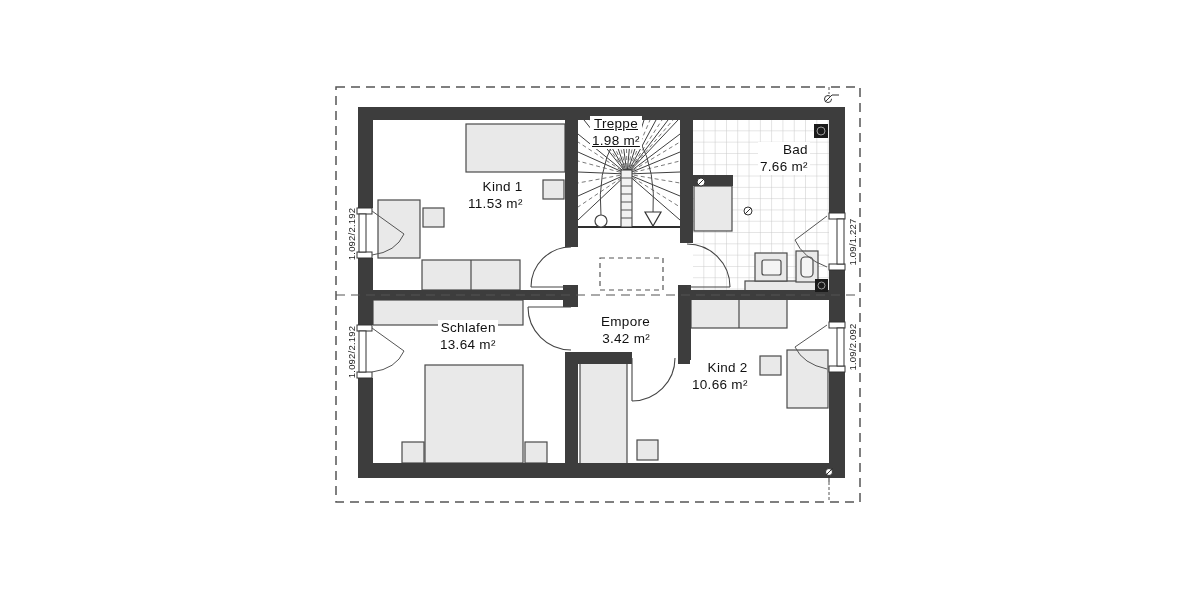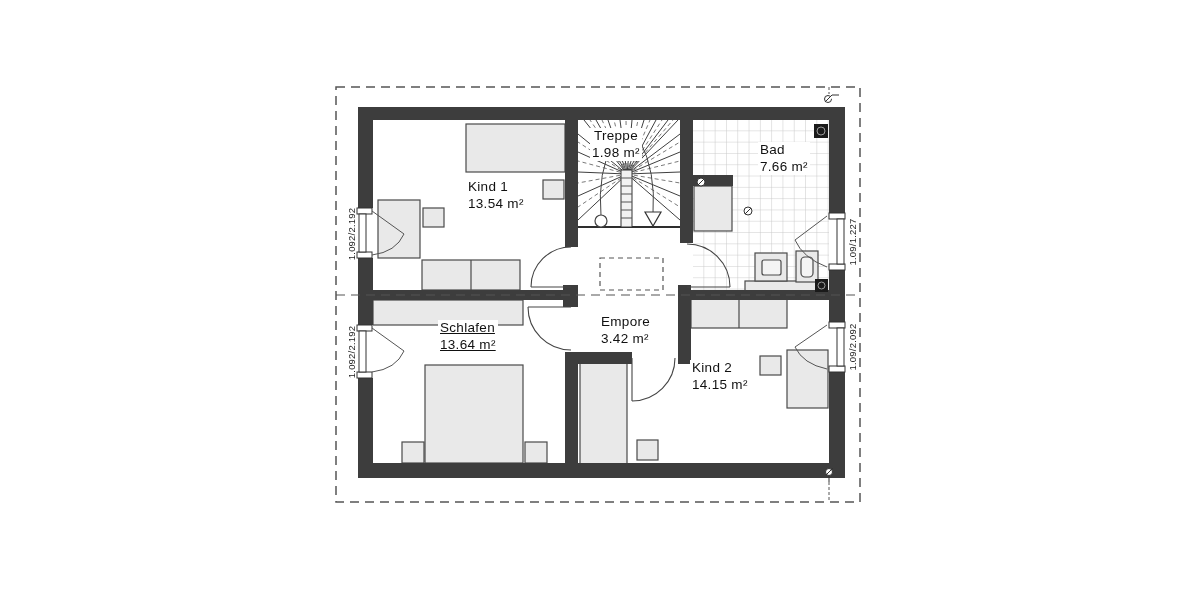--- a/index.html
+++ b/index.html
@@ -1,20 +1,20 @@
 <!DOCTYPE html>
 <html><head>
 <meta charset="utf-8">
 <style>
   html,body{margin:0;padding:0;background:#fff;width:1200px;height:600px;overflow:hidden;}
   #stage{position:relative;width:1200px;height:600px;background:#fff;
          font-family:"Liberation Sans",sans-serif;}
   svg{position:absolute;left:0;top:0;}
   .lbl{position:absolute;font-size:13.5px;line-height:1.24;color:#111;
-       letter-spacing:.3px;background:#fff;padding:0 2px;white-space:nowrap;}
+       letter-spacing:.3px;background:#fff;padding:0 2px;white-space:nowrap;text-align:right;}
   .lbl.center{text-align:center;}
   .wlbl{position:absolute;font-size:9.5px;color:#222;white-space:nowrap;
         transform:translate(-50%,-50%) rotate(-90deg);letter-spacing:.2px;}
 </style>
 </head>
 <body>
 
 <div id="stage">
 
 <svg width="1200" height="600" viewBox="0 0 1200 600">
@@ -177,41 +177,41 @@
     </g>
     <g stroke="#333" stroke-width="1" fill="#fff">
       <circle cx="829" cy="472" r="3.5"></circle>
           <path d="M826,475 L833,468 M829,476 L829,482"></path>
     </g>
   </g>
 </svg>
 
 <div class="lbl" style="left:466px;top:179px;">
   <span>Kind 1</span><br>
-  <span>13.54 m²</span>
-</div>
-<div class="lbl center" style="left:590px;top:128px;">
+  <span>11.53 m²</span>
+</div>
+<div class="lbl center" style="left:590px;top:116px;text-decoration:underline;">
   <span>Treppe</span><br>
   <span>1.98 m²</span>
 </div>
 <div class="lbl" style="left:758px;top:142px;">
   <span>Bad</span><br>
   <span>7.66 m²</span>
 </div>
-<div class="lbl" style="left:438px;top:320px;text-decoration:underline;">
+<div class="lbl" style="left:438px;top:320px;">
   <span>Schlafen</span><br>
   <span>13.64 m²</span>
 </div>
 <div class="lbl" style="left:599px;top:300px;margin-top:14px;">
   <span>Empore</span><br>
   <span>3.42 m²</span>
 </div>
 <div class="lbl" style="left:690px;top:360px;">
   <span>Kind 2</span><br>
-  <span>14.15 m²</span>
+  <span>10.66 m²</span>
 </div>
 
 <div class="wlbl" style="left:351px;top:234px;">1.092/2.192</div>
 <div class="wlbl" style="left:351px;top:352px;">1.092/2.192</div>
 <div class="wlbl" style="left:852px;top:242px;">1.09/1.227</div>
 <div class="wlbl" style="left:852px;top:347px;">1.09/2.092</div>
 
 </div>
 
 </body></html>

